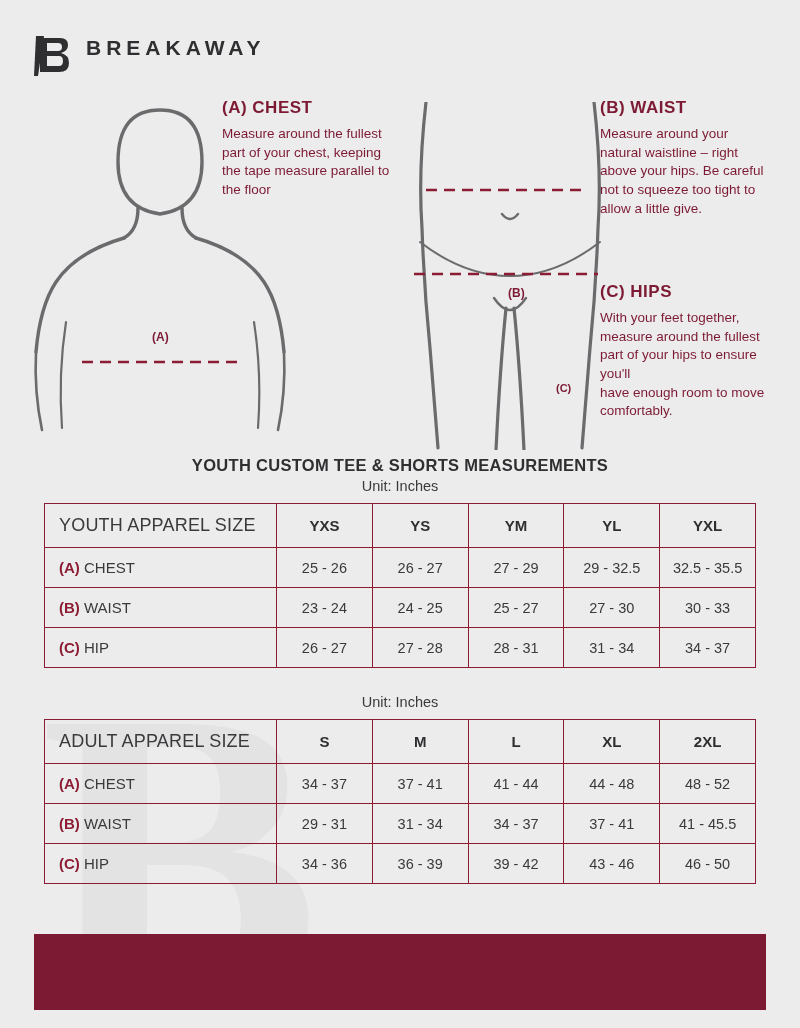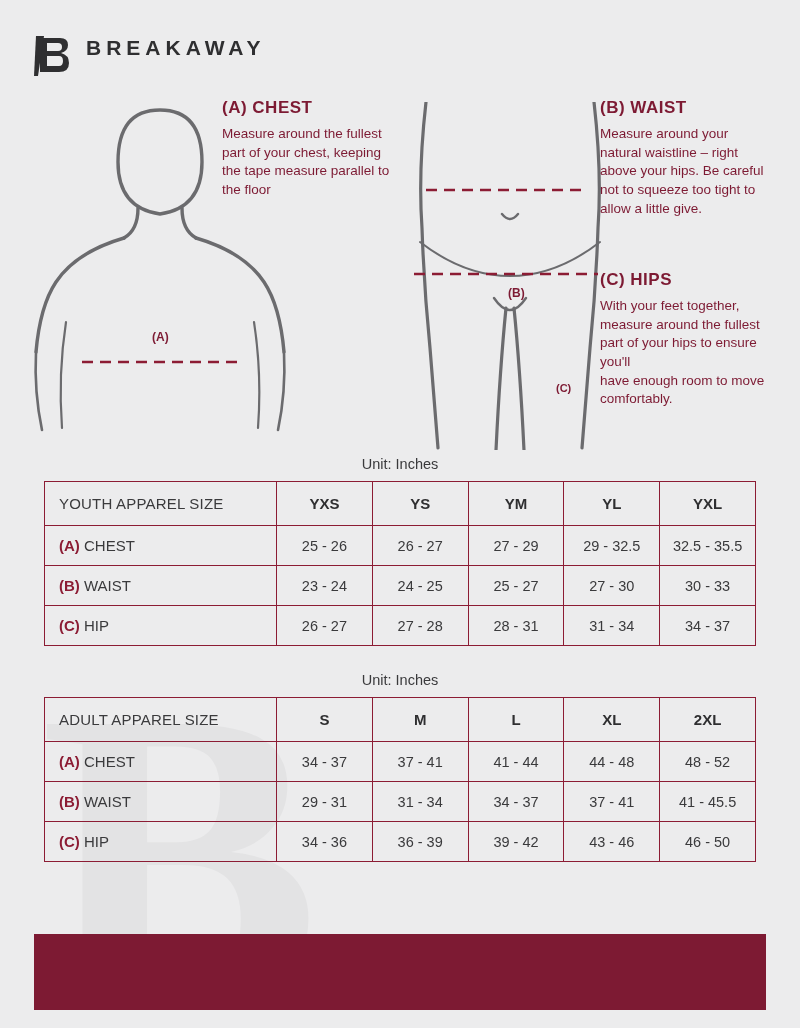--- a/index.html
+++ b/index.html
@@ -130,21 +130,21 @@
     height: 44px;
     font-weight: bold;
     font-size: 15px;
     color: #2f2f31;
   }
   td.rowlabel, td.headlabel {
     text-align: left;
     padding-left: 14px;
     font-size: 15px;
   }
-  td.headlabel { font-weight: normal; font-size: 15px; color: #3a3a3c; letter-spacing: 0.2px;}
+  td.headlabel { font-weight: normal; font-size: 18px; color: #3a3a3c; letter-spacing: 0.2px;}
   .lbl {
     color: #8c1c34;
     font-weight: bold;
   }
   col.first { width: 232px; }
 
   
   .footer-bar {
     position: absolute;
     left: 34px; right: 34px;
@@ -232,29 +232,30 @@
       <div class="callout" style="left:222px; top:8px; width:172px;">
         <div class="callout-title">(A) CHEST</div>
         <div class="callout-body">Measure around the fullest part of your chest, keeping the tape measure parallel to the floor</div>
       </div>
 
       <div class="callout" style="left:600px; top:8px; width:168px;">
         <div class="callout-title">(B) WAIST</div>
         <div class="callout-body">Measure around your natural waistline – right above your hips. Be careful not to squeeze too tight to allow a little give.</div>
       </div>
 
-      <div class="callout" style="left:600px; top:180px; width:172px;">
+      <div class="callout" style="left:600px; top:192px; width:172px;">
         <div class="callout-title">(C) HIPS</div>
         <div class="callout-body" style="white-space:pre-line;">With your feet together, measure around the fullest part of your hips to ensure you'll
 have enough room to move comfortably.</div>
       </div>
 
     </div>
 
     <div class="table-block">
+      <div class="table-title">YOUTH CUSTOM TEE &amp; SHORTS MEASUREMENTS</div>
       <div class="table-unit">Unit: Inches</div>
       <table>
         <colgroup>
             <col class="first">
             <col>
             <col>
             <col>
             <col>
             <col>
           </colgroup>

